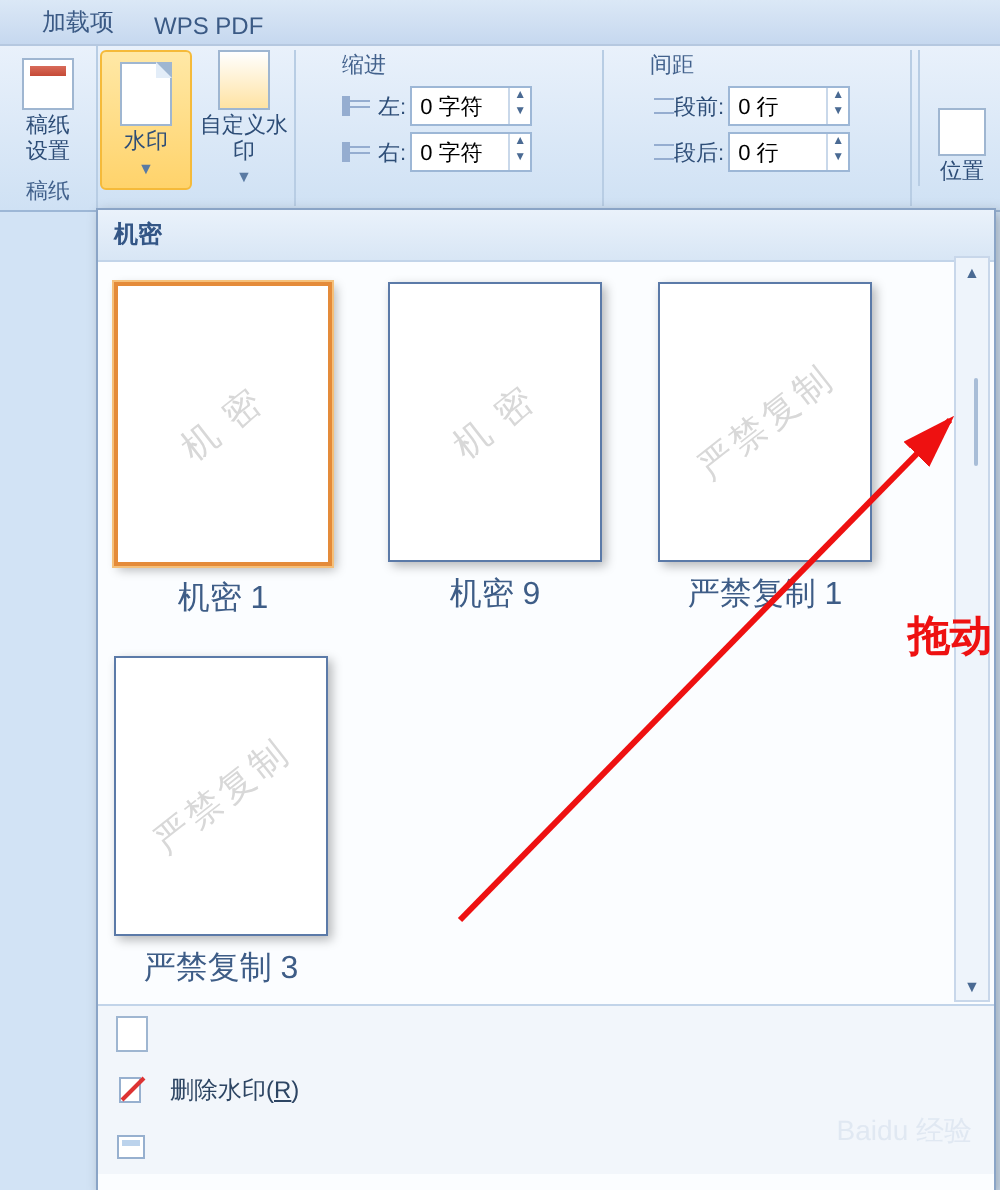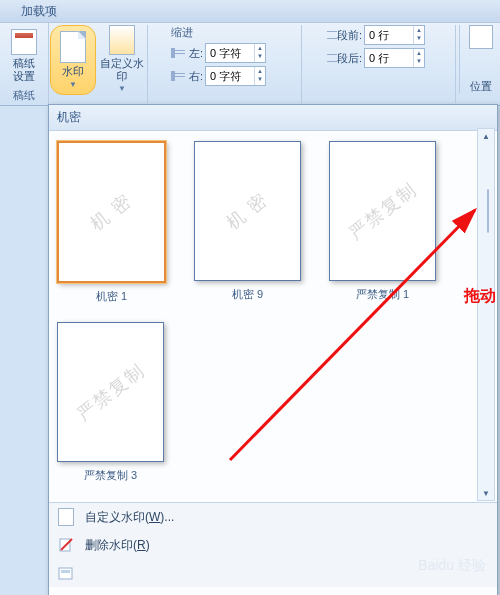--- a/index.html
+++ b/index.html
@@ -4,71 +4,72 @@
 <style>
 html,body{margin:0;padding:0;font-family:"Microsoft YaHei","SimSun",sans-serif;font-size:12px;color:#333;background:#fff;overflow:hidden}
 .frame{width:500px;height:595px;position:relative;background:#d2e3f5}
 .tabbar{height:22px;display:flex;align-items:flex-end;padding:0 11px;background:linear-gradient(#dbe8f6,#c6d8ef);border-bottom:1px solid #b5c8e0}
 .tab{padding:2px 10px;color:#3b5a85;cursor:pointer}
 .ribbon-body{position:relative;height:82px;background:linear-gradient(#e9f1fb,#cfe1f4);border-bottom:1px solid #9db7d6;display:flex}
 .group-left{width:48px;border-right:1px solid #b8cde4;display:flex;flex-direction:column;}
 .group-left .slice{flex:1;display:flex;flex-direction:column;align-items:center;justify-content:flex-start;padding-top:4px}
 .group-left .label{font-size:11px;color:#42618c;text-align:center;margin-top:auto;padding-bottom:2px}
 .group-bg{position:absolute;left:48px;right:0;top:0;bottom:0;display:flex}
-.active-btn{width:44px;height:68px;margin:2px;border:1px solid #f5ba3a;background:linear-gradient(#ffe8a6,#ffd36b);border-radius:13px;display:flex;flex-direction:column;align-items:center;justify-content:center}
+.active-btn{width:44px;height:68px;margin:2px;border:1px solid #f5ba3a;background:linear-gradient(#ffe8a6,#ffd36b);border-radius:3px;display:flex;flex-direction:column;align-items:center;justify-content:center}
 .plain-btn{width:44px;height:68px;margin:2px;display:flex;flex-direction:column;align-items:center;justify-content:center;border-radius:3px}
 .btn-lbl{font-size:11px;color:#2d4d77;margin-top:2px;line-height:1.2;text-align:center}
 .doc-icon{width:24px;height:30px;background:#fff;border:1px solid #9fb6d1;position:relative}
 .doc-icon.red-stripe:before{content:"";position:absolute;left:3px;right:3px;top:3px;height:5px;background:linear-gradient(#d86b5a,#c54a36)}
 .doc-icon.corner:after{content:"";position:absolute;right:-1px;top:-1px;border:4px solid transparent;border-left-color:#e3edf8;border-bottom-color:#e3edf8;border-top-color:#9fb6d1;border-right-color:#9fb6d1}
 .dd-arrow{font-size:8px;color:#5a7aa3;margin-top:1px}
 .sep{width:1px;background:#b8cde4;margin:2px 1px}
 .indent-grp{flex:1;display:flex;flex-direction:column;padding:2px 22px}
 .grp-title{font-size:11px;color:#42618c;margin-bottom:3px}
 .row{display:flex;align-items:center;margin-bottom:3px}
 .row .lab{font-size:11px;color:#2d4d77;margin-right:2px}
 .spin{display:flex;background:#fff;border:1px solid #9db7d6;height:18px}
 .spin input{border:0;width:40px;font-size:11px;padding:0 4px;outline:none}
 .spin .arrows{display:flex;flex-direction:column;border-left:1px solid #c9d8ea}
 .spin .arrows span{font-size:6px;line-height:8px;padding:0 2px;color:#4a6a93;cursor:pointer}
-.pos-btn{width:34px;height:68px;margin:2px;display:flex;flex-direction:column;align-items:center;justify-content:space-between;border-left:1px solid #b8cde4;padding-left:4px}
+.pos-btn{width:34px;height:68px;margin:2px;display:flex;flex-direction:column;align-items:center;justify-content:flex-end;border-left:1px solid #b8cde4;padding-left:4px}
 .dropdown-panel{position:absolute;left:48px;top:104px;width:448px;height:490px;background:#fbfdff;border:1px solid #8aa4c6;box-shadow:2px 2px 6px rgba(0,0,0,.25)}
-.dp-head{background:linear-gradient(#eaf2fb,#d8e6f5);border-bottom:1px solid #c2d4e9;padding:4px 8px;font-size:12px;font-weight:normal;color:#335686}
+.dp-head{background:linear-gradient(#eaf2fb,#d8e6f5);border-bottom:1px solid #c2d4e9;padding:4px 8px;font-size:12px;font-weight:bold;color:#335686}
 .dp-gallery{position:relative;height:355px;padding:10px 8px 6px 8px;overflow:hidden}
 .items{display:flex;flex-wrap:wrap;gap:18px 28px}
 .item{display:flex;flex-direction:column;align-items:center}
 .thumb{width:105px;height:138px;background:#fff;border:1px solid #5b7aa8;box-shadow:2px 2px 5px rgba(0,0,0,.28);position:relative;display:flex;align-items:center;justify-content:center}
 .thumb.sel{border:2px solid #e48b3a;box-shadow:0 0 0 1px #f5c07a,2px 2px 5px rgba(0,0,0,.28)}
 .wm{transform:rotate(-38deg);color:#d8d8d8;font-size:18px;letter-spacing:2px;font-family:SimSun,serif;white-space:nowrap}
-.cap{margin-top:6px;font-size:11px;color:#3e5d87}
+.cap{margin-top:6px;font-size:16px;color:#3e5d87}
 .dp-scroll{position:absolute;right:2px;top:24px;bottom:110px;width:16px;background:#eef4fb;border:1px solid #c8d7ea;display:flex;flex-direction:column;align-items:center}
 .dp-scroll .sbtn{height:14px;width:100%;display:flex;align-items:center;justify-content:center;font-size:8px;color:#4a6a93;cursor:pointer}
 .dp-scroll .track{flex:1;position:relative}
 .dp-scroll .thumbbar{position:absolute;left:1px;right:1px;top:46px;height:42px;background:linear-gradient(#f6fafe,#d7e5f4);border:1px solid #a8bdd7;border-radius:2px}
 .dp-foot{border-top:1px solid #c2d4e9;background:#f2f6fb}
 .dp-foot .mitem{display:flex;align-items:center;height:28px;padding:0 8px;cursor:pointer}
 .dp-foot .micon{width:18px;height:18px;margin-right:10px;display:flex;align-items:center;justify-content:center}
 .dp-foot .mlab{font-size:12px;color:#2d4563}
 .dp-foot .mlab u{text-decoration:underline}
 .arrow-svg{position:absolute;left:200px;top:200px;pointer-events:none}
-.drag-label{position:absolute;right:4px;top:286px;color:#e11;font-size:16px;font-weight:bold;writing-mode:horizontal-tb}
+.drag-label{position:absolute;right:4px;top:304px;color:#e11;font-size:21px;font-weight:bold;writing-mode:horizontal-tb}
 .watermark-bg{position:absolute;right:14px;bottom:20px;color:rgba(210,220,235,.55);font-size:14px;pointer-events:none}
 .ind-ico{display:inline-block;width:14px;height:10px;border-left:4px solid #95add0;position:relative}
 .ind-ico:before{content:"";position:absolute;left:0;top:2px;width:10px;height:1px;background:#95add0;box-shadow:0 3px 0 #95add0}
 .sp-ico{display:inline-block;width:12px;height:10px;position:relative}
 .sp-ico:before,.sp-ico:after{content:"";position:absolute;left:2px;right:0;height:1px;background:#95add0}
 .sp-ico:before{top:1px}
 .sp-ico:after{bottom:1px}
 </style>
 </head>
 <body>
 
 <div class="frame">
   <div class="tabbar">
     <div class="tab">加载项</div>
+    <div class="tab">WPS PDF</div>
   </div>
 
   <div class="ribbon-body">
     <div class="group-left">
       <div class="slice">
         <div class="plain-btn" style="height:54px">
           <span class="doc-icon red-stripe"></span>
           <span class="btn-lbl" style="white-space:pre-line">稿纸
 设置</span>
         </div>
@@ -108,20 +109,21 @@
             <input value="0 字符" style="">
             <div class="arrows">
                 <span>▲</span>
                 <span>▼</span>
               </div>
           </div>
         </div>
       </div>
       <div class="sep"></div>
       <div class="indent-grp">
+        <div class="grp-title">间距</div>
         <div class="row">
           <span class="sp-ico"></span>
           <span class="lab">段前:</span>
           <div class="spin">
             <input value="0 行" style="">
             <div class="arrows">
                 <span>▲</span>
                 <span>▼</span>
               </div>
           </div>
@@ -174,21 +176,20 @@
             </div>
             <div class="cap">严禁复制 3</div>
           </div>
         </div>
     </div>
     <div class="dp-foot">
       <div class="mitem">
         <span class="micon">
           <span class="doc-icon" style="width:14px;height:16px"></span>
         </span>
-        <span class="mlab"><span>自定义水印(</span><u>W</u><span>)...</span></span>
       </div>
       <div class="mitem">
         <span class="micon">
           <svg width="16" height="16">
               <rect x="2" y="2" width="10" height="12" fill="#fff" stroke="#97b0cf"></rect>
               <line x1="3" y1="13" x2="14" y2="2" stroke="#d33" stroke-width="2"></line>
             </svg>
         </span>
         <span class="mlab"><span>删除水印(</span><u>R</u><span>)</span></span>
       </div>

